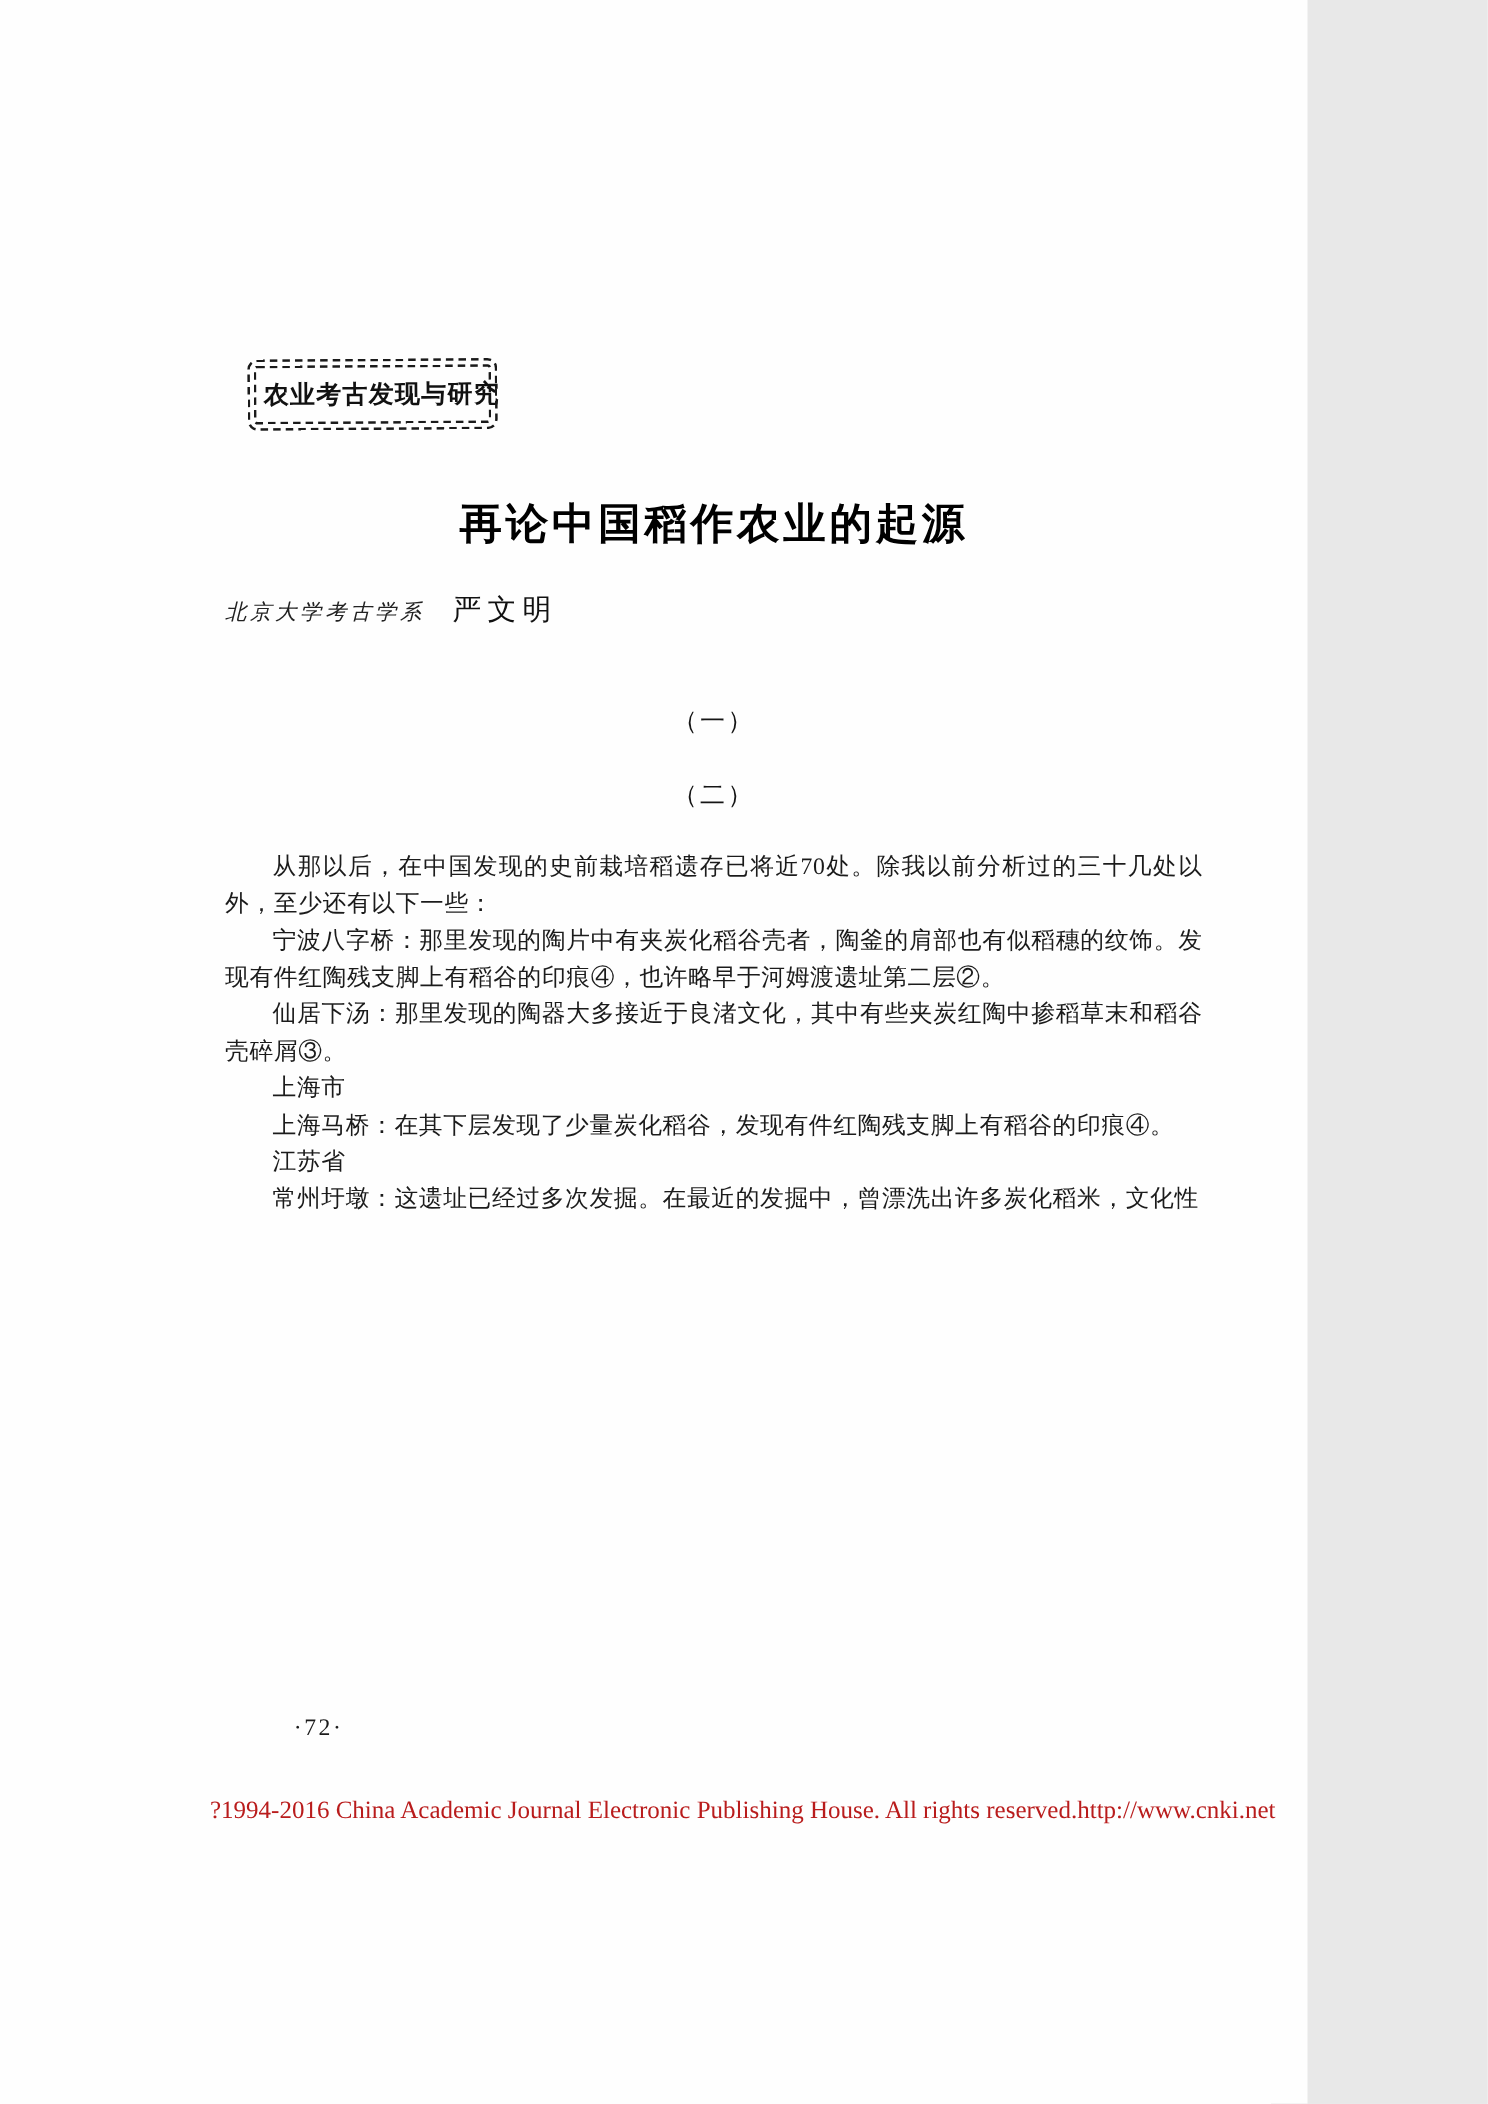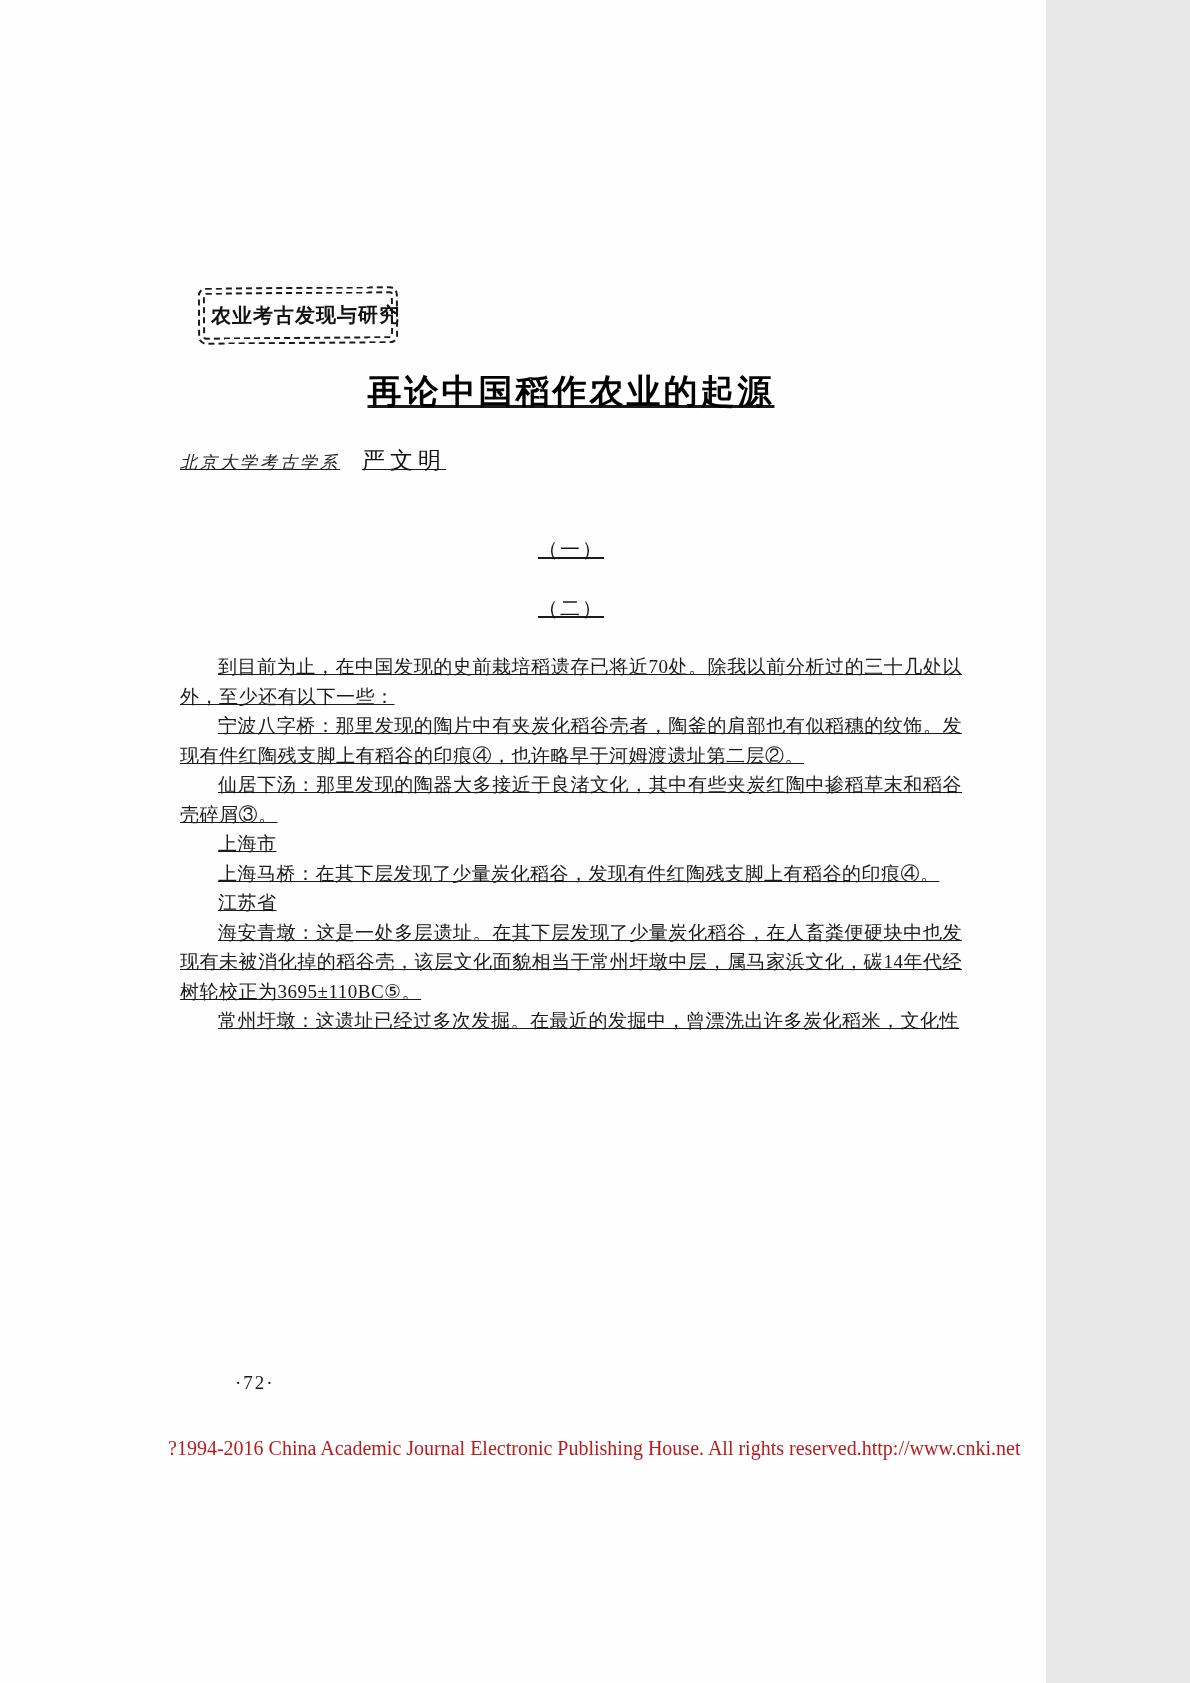--- a/index.html
+++ b/index.html
@@ -30,23 +30,22 @@
   .badge-label {
     font-size: 20px;
     font-weight: bold;
     letter-spacing: 1px;
     white-space: nowrap;
     color: #111;
   }
   .article {
     position: absolute;
     left: 180px;
-    top: 369px;
+    top: 396px;
     width: 782px;
-    text-decoration: underline;
   }
   .title {
     text-align: center;
     font-size: 34px;
     font-weight: bold;
     letter-spacing: 3px;
     color: #000;
     margin-bottom: 30px;
   }
   .byline {
@@ -120,27 +119,26 @@
 
     <div class="byline">
       <span class="affiliation">北京大学考古学系</span><span class="author">严文明</span>
     </div>
 
     <div class="section-heading">（一）</div>
 
 
     <div class="section-heading second">（二）</div>
 
-    <p class="para">到目前为止，在中国发现的史前栽培稻遗存已将近70处。除我以前分析过的三十几处以外，至少还有以下一些：</p>
+    <p class="para">从那以后，在中国发现的史前栽培稻遗存已将近70处。除我以前分析过的三十几处以外，至少还有以下一些：</p>
     <p class="para">宁波八字桥：那里发现的陶片中有夹炭化稻谷壳者，陶釜的肩部也有似稻穗的纹饰。发现有件红陶残支脚上有稻谷的印痕④，也许略早于河姆渡遗址第二层②。</p>
     <p class="para">仙居下汤：那里发现的陶器大多接近于良渚文化，其中有些夹炭红陶中掺稻草末和稻谷壳碎屑③。</p>
     <p class="para">上海市</p>
     <p class="para">上海马桥：在其下层发现了少量炭化稻谷，发现有件红陶残支脚上有稻谷的印痕④。</p>
     <p class="para">江苏省</p>
-    <p class="para">海安青墩：这是一处多层遗址。在其下层发现了少量炭化稻谷，在人畜粪便硬块中也发现有未被消化掉的稻谷壳，该层文化面貌相当于常州圩墩中层，属马家浜文化，碳14年代经树轮校正为3695±110BC⑤。</p>
     <p class="para">常州圩墩：这遗址已经过多次发掘。在最近的发掘中，曾漂洗出许多炭化稻米，文化性</p>
 
   </div>
 
   <div class="page-number">·72·</div>
 
   <div class="scan-footer">
     <span>?1994-2016 China Academic Journal Electronic Publishing House. All rights reserved.</span>
     <span>http://www.cnki.net</span>
   </div>

